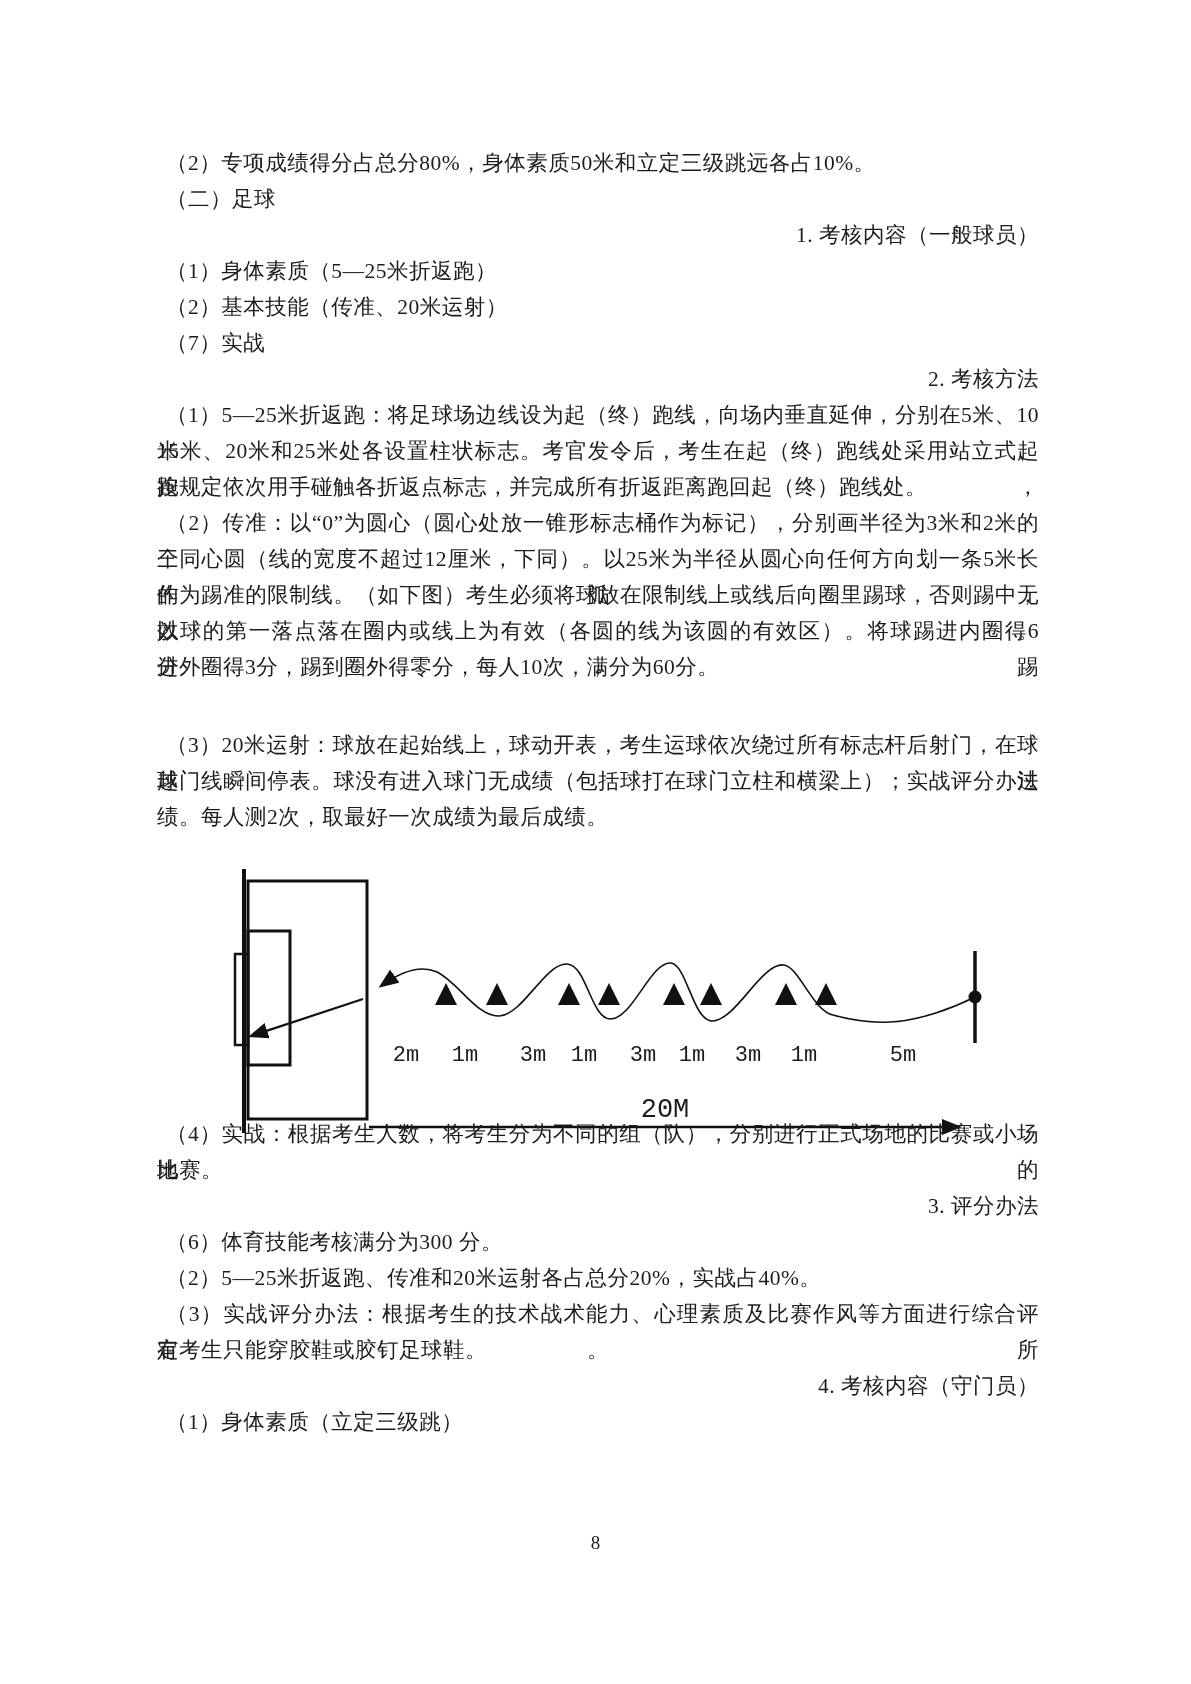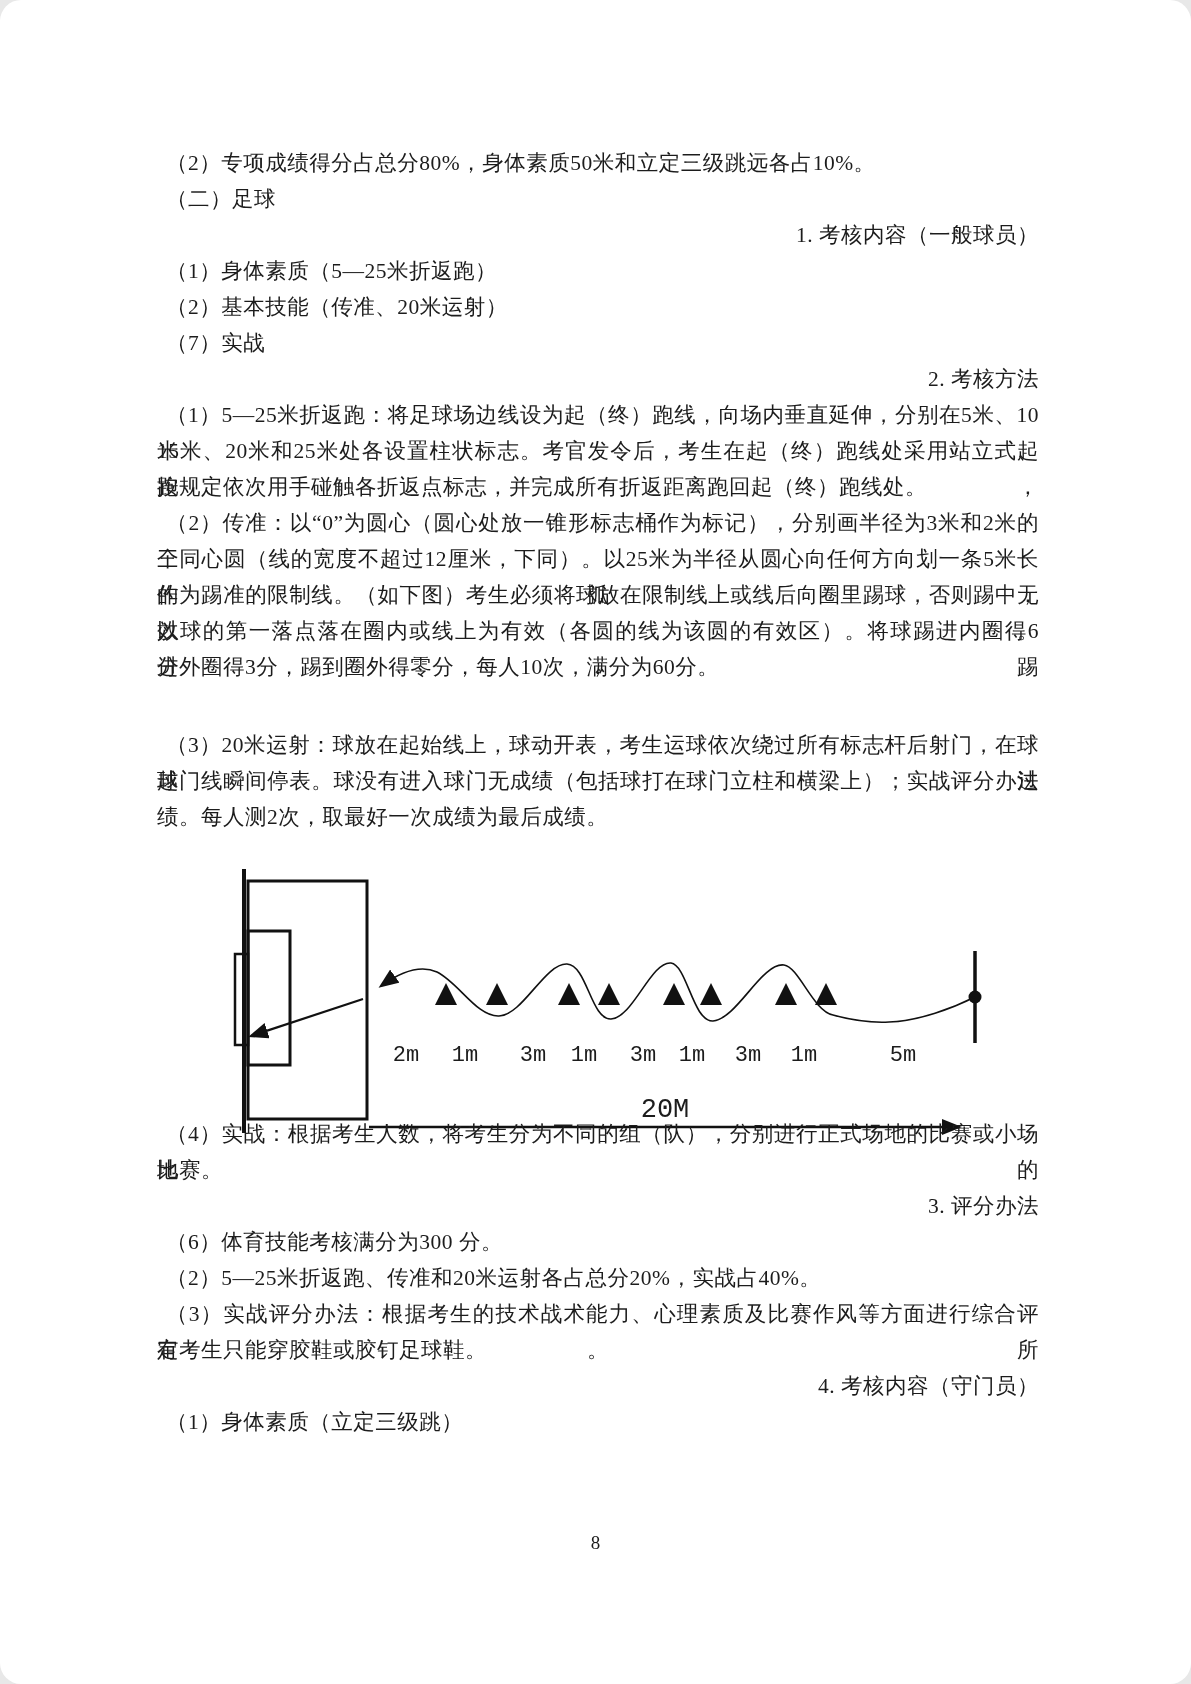--- a/index.html
+++ b/index.html
@@ -4,21 +4,20 @@
 <style>
   html,body{margin:0;padding:0;background:#e8e8e8;}
   .page{
     position:relative;
     width:1191px;height:1684px;
     margin:0 auto;
     background:#ffffff;
     font-family:"Liberation Serif","DejaVu Serif",serif;
     color:#1c1c1c;
     overflow:hidden;
-    border-radius:21px;
   }
   .textblock{
     position:absolute;
     left:157px;
     width:882px;
     font-size:21.5px;
   }
   #block1{top:145px;}
   #block2{top:1116px;}
   .l{

